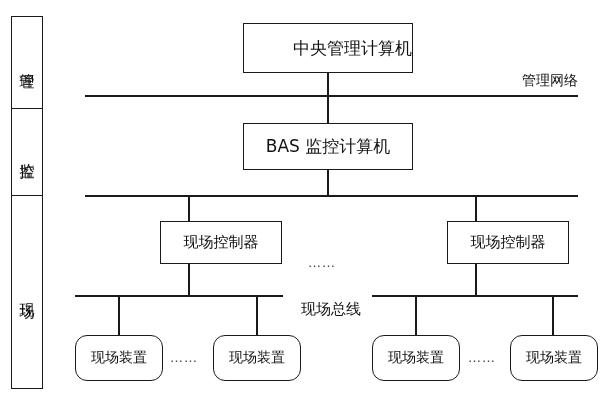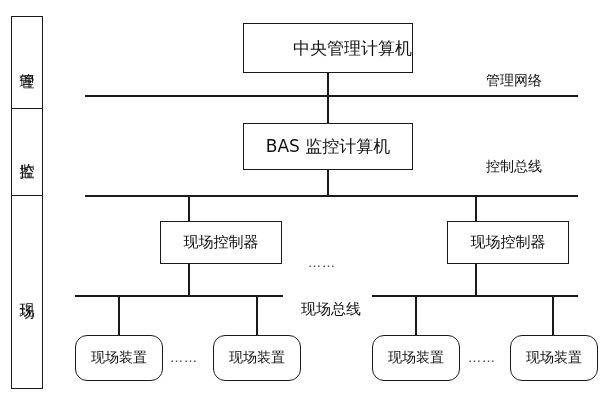--- a/index.html
+++ b/index.html
@@ -80,20 +80,21 @@
     z-index: 1;
   }
 
   
   .blabel {
     position: absolute;
     font-size: 14px;
     color: #111;
     white-space: nowrap;
     z-index: 2;
+    margin-left: 36px;
   }
   .ellipsis {
     position: absolute;
     font-size: 13px;
     letter-spacing: 1px;
     color: #444;
     white-space: nowrap;
     z-index: 2;
   }
   .busname {
@@ -124,21 +125,20 @@
   </div>
 
   <div class="vline" style="left:327px; top:73px;  height:23px;"></div>
   <div class="vline" style="left:327px; top:95px;  height:28px;"></div>
   <div class="vline" style="left:327px; top:170px; height:26px;"></div>
 
   <div class="hline" style="left:85px; top:95px; width:493px;"></div>
   <div class="blabel" style="left:486px; top:72px;">管理网络</div>
 
   <div class="hline" style="left:85px; top:195px; width:493px;"></div>
-  <div class="blabel" style="left:486px; top:158px;">控制总线</div>
 
   <div class="vline" style="left:188px; top:195px; height:26px;"></div>
   <div class="vline" style="left:475px; top:195px; height:26px;"></div>
 
   <div class="hline" style="left:75px;  top:295px; width:208px;"></div>
   <div class="hline" style="left:372px; top:295px; width:206px;"></div>
   <div class="busname" style="left:295px; top:300px;">现场总线</div>
 
   <div class="vline" style="left:188px; top:263px; height:33px;"></div>
   <div class="vline" style="left:475px; top:263px; height:33px;"></div>

